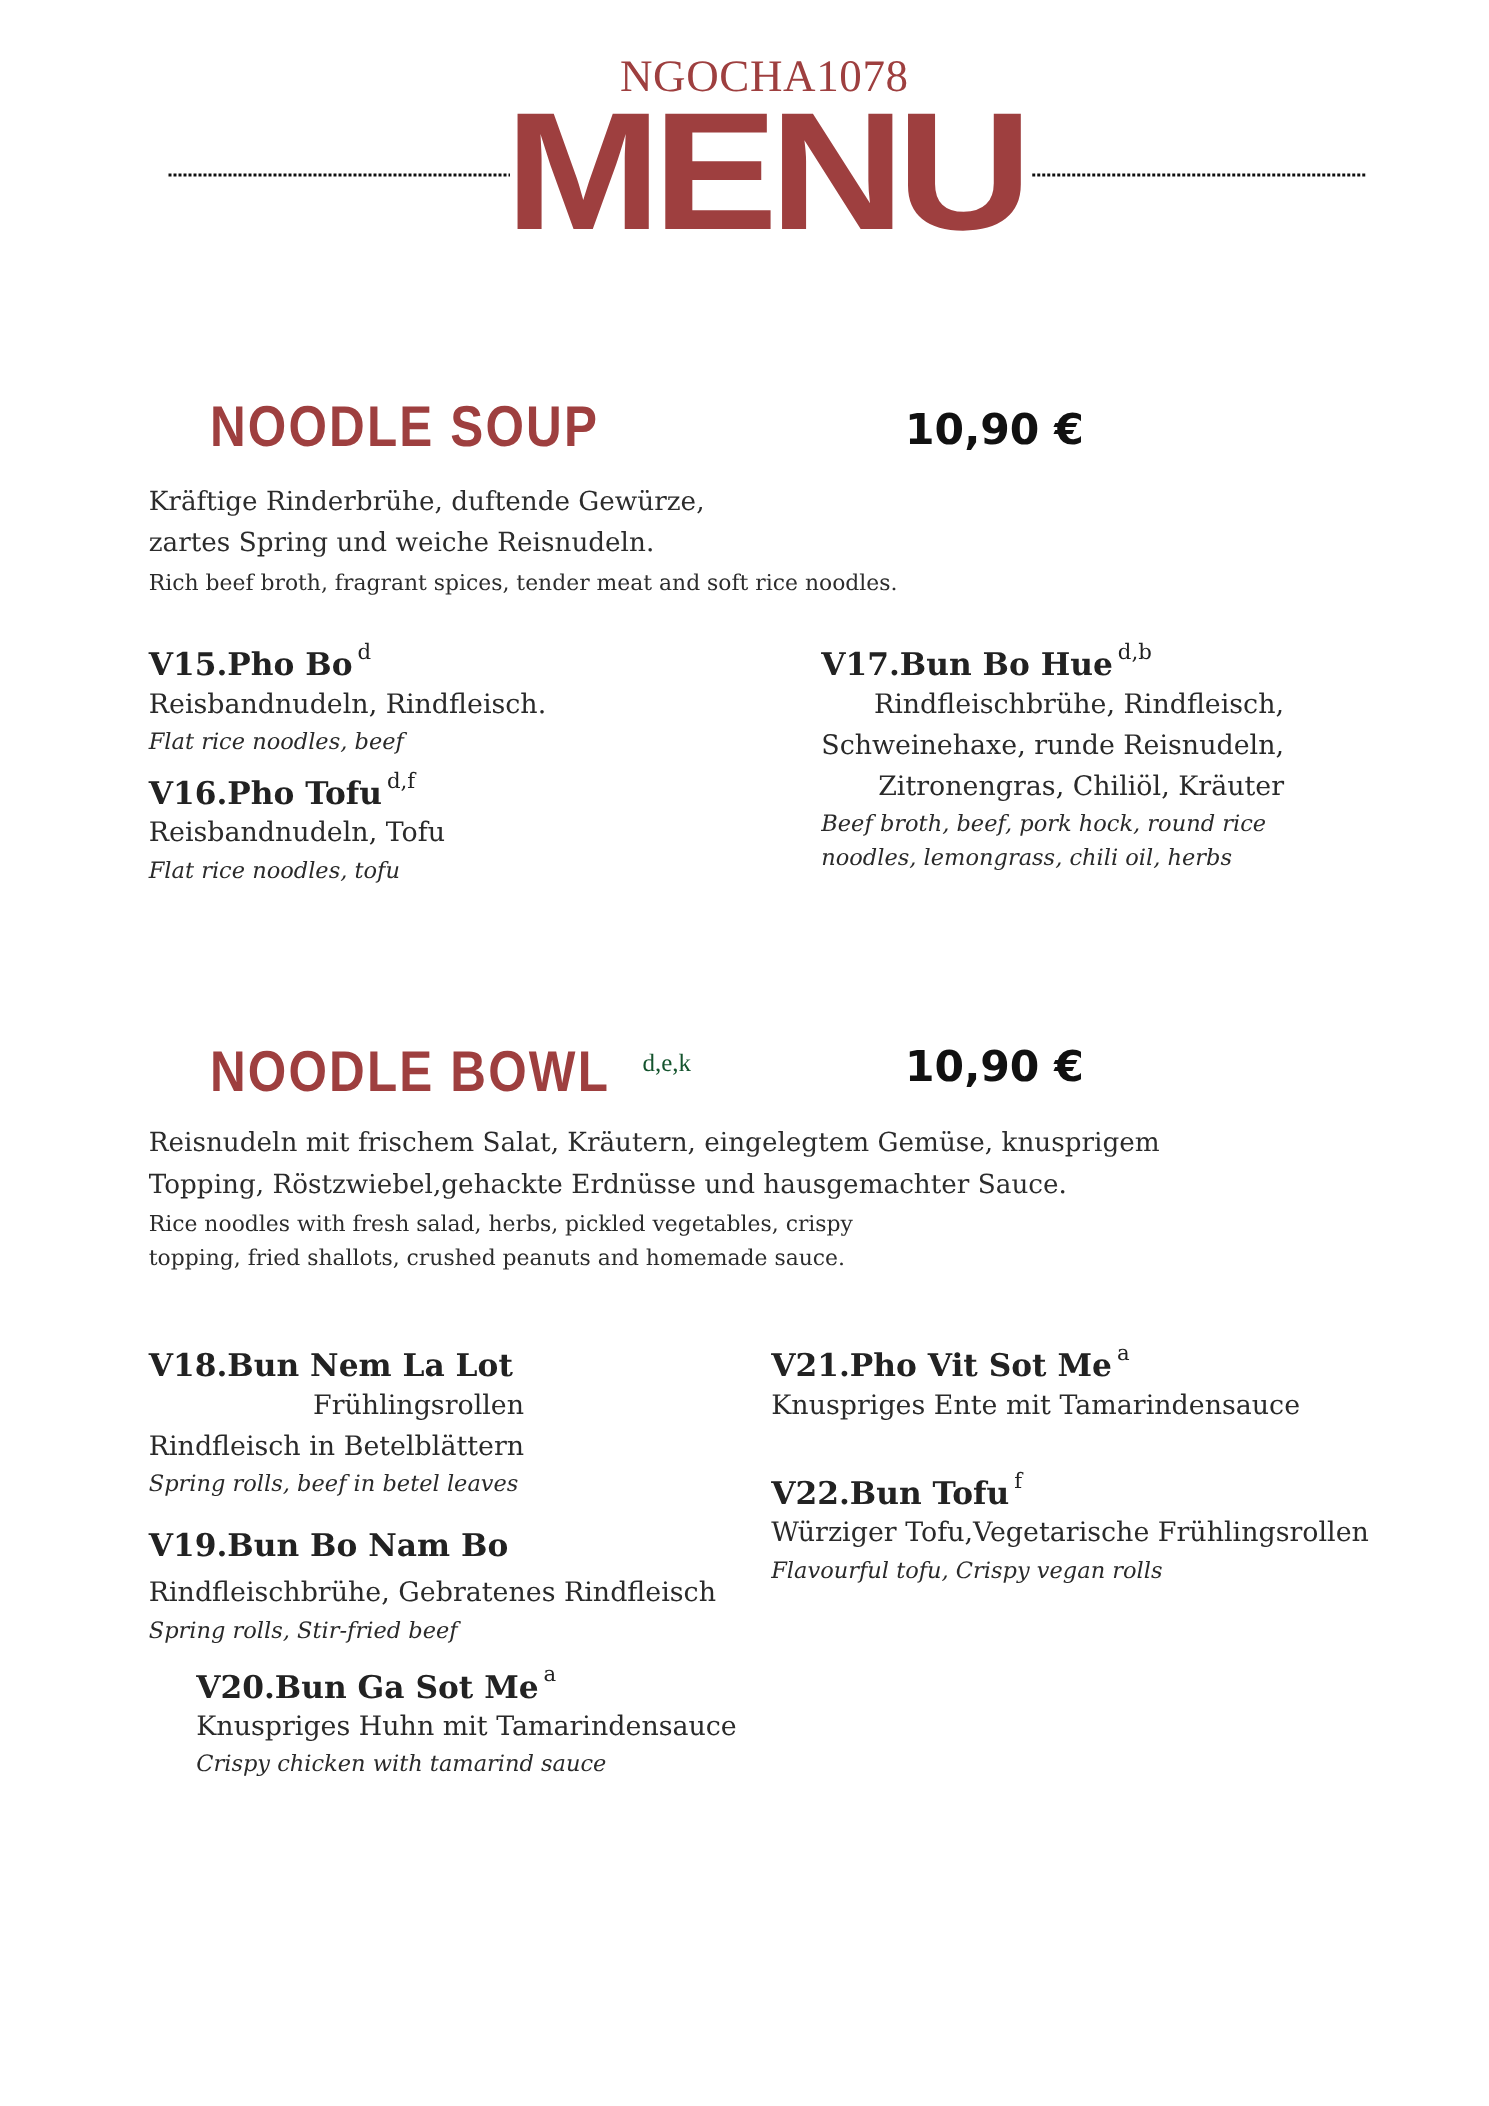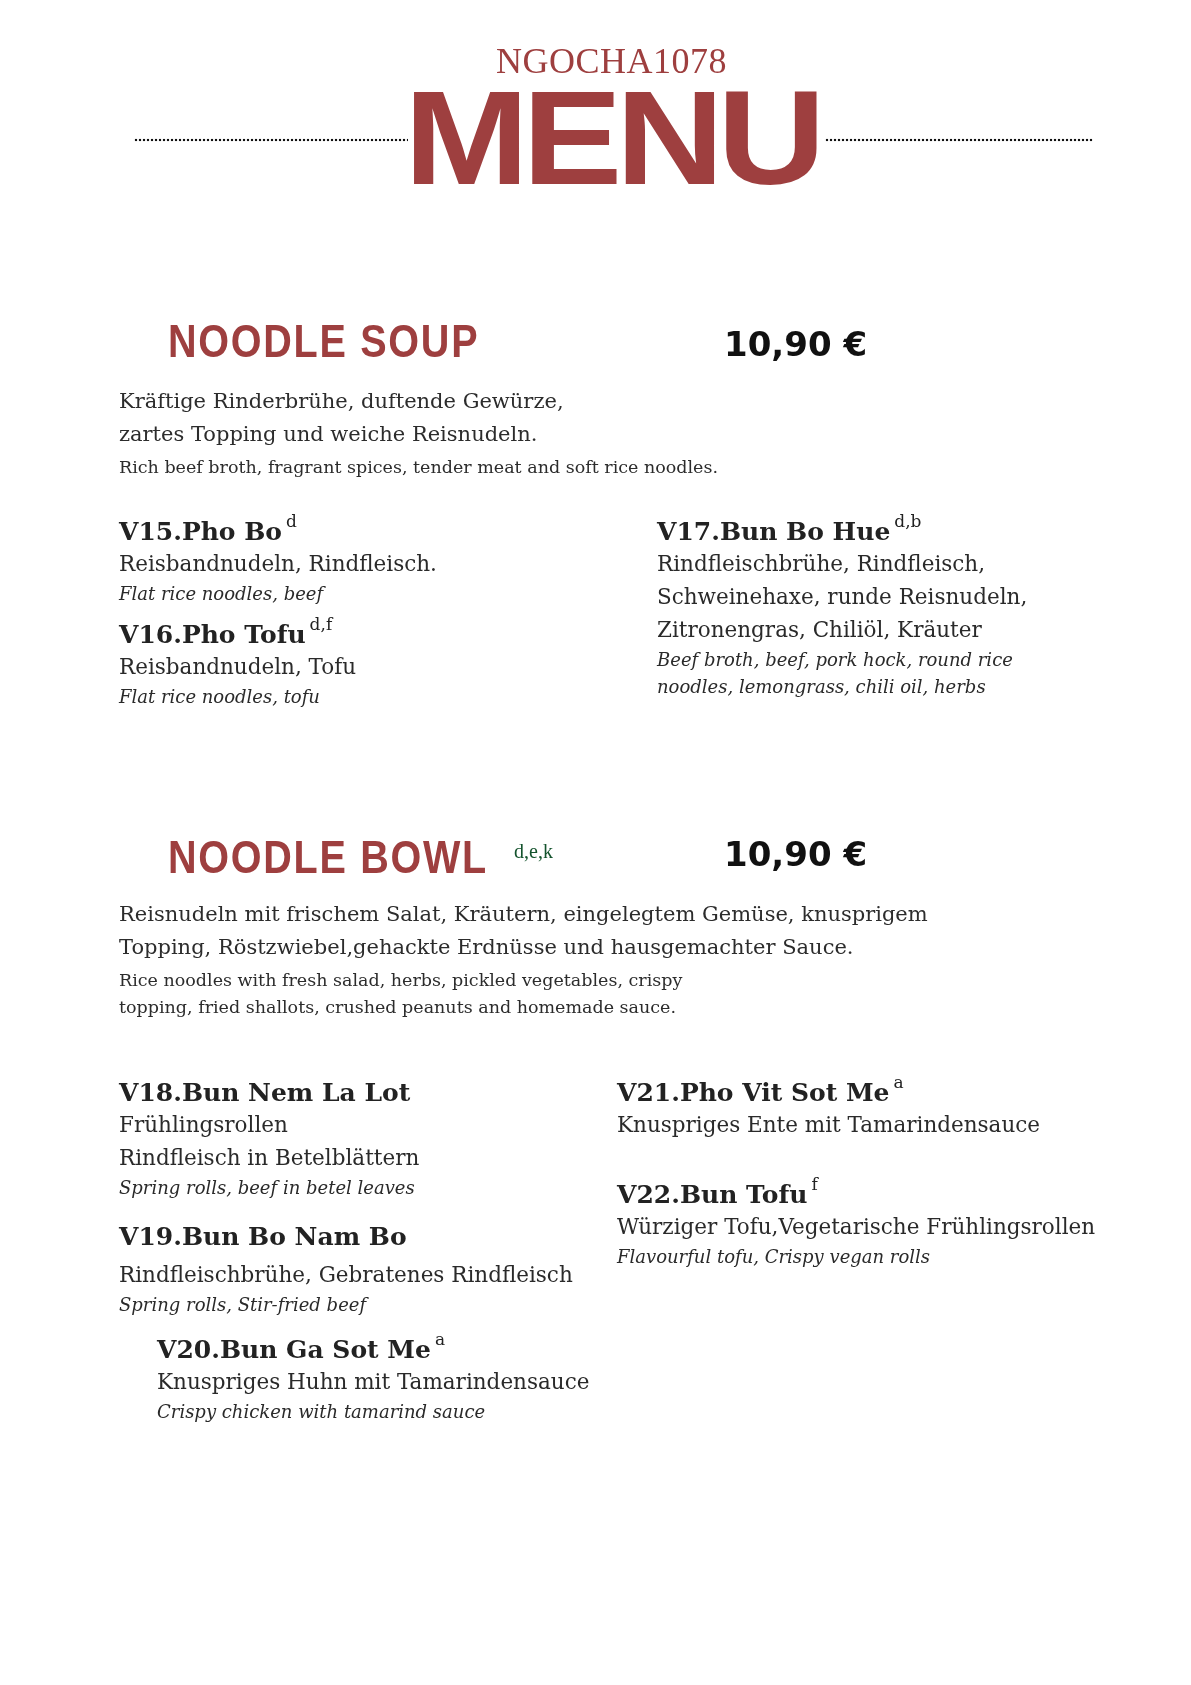--- a/index.html
+++ b/index.html
@@ -118,20 +118,21 @@
       margin-left: 4px;
       vertical-align: super;
       line-height: 0;
     }
     .item-de {
       font-family: "DejaVu Serif", serif;
       font-size: 21.5px;
       line-height: 33px;
       color: #2a2a2a;
       white-space: pre-line;
+      text-align: right;
     }
     .item-en {
       font-family: "DejaVu Serif", serif;
       font-style: italic;
       font-size: 18px;
       line-height: 27px;
       color: #2a2a2a;
       white-space: pre-line;
     }
   </style>
@@ -142,21 +143,21 @@
   <div class="brand">NGOCHA1078</div>
   <div class="dots left"></div>
   <div class="menu-title">MENU</div>
   <div class="dots right"></div>
 </div>
 
 <div>
   <div class="section-title" style="left:168px; top:318px;">NOODLE SOUP</div>
   <div class="price" style="left:724px; top:327px;">10,90 €</div>
   <div class="desc-de" style="left:119px; top:385px;">Kräftige Rinderbrühe, duftende Gewürze,
-zartes Topping und weiche Reisnudeln.</div>
+zartes Spring und weiche Reisnudeln.</div>
   <div class="desc-en" style="left:119px; top:454px;">Rich beef broth, fragrant spices, tender meat and soft rice noodles.</div>
 
   <div class="item" style="left:119px; top:517px;">
     <div class="item-name"><span>V15.Pho Bo</span><sup>d</sup></div>
     <div class="item-de">Reisbandnudeln, Rindfleisch.</div>
     <div class="item-en">Flat rice noodles, beef</div>
   </div>
 
   <div class="item" style="left:119px; top:620px;">
     <div class="item-name"><span>V16.Pho Tofu</span><sup>d,f</sup></div>

